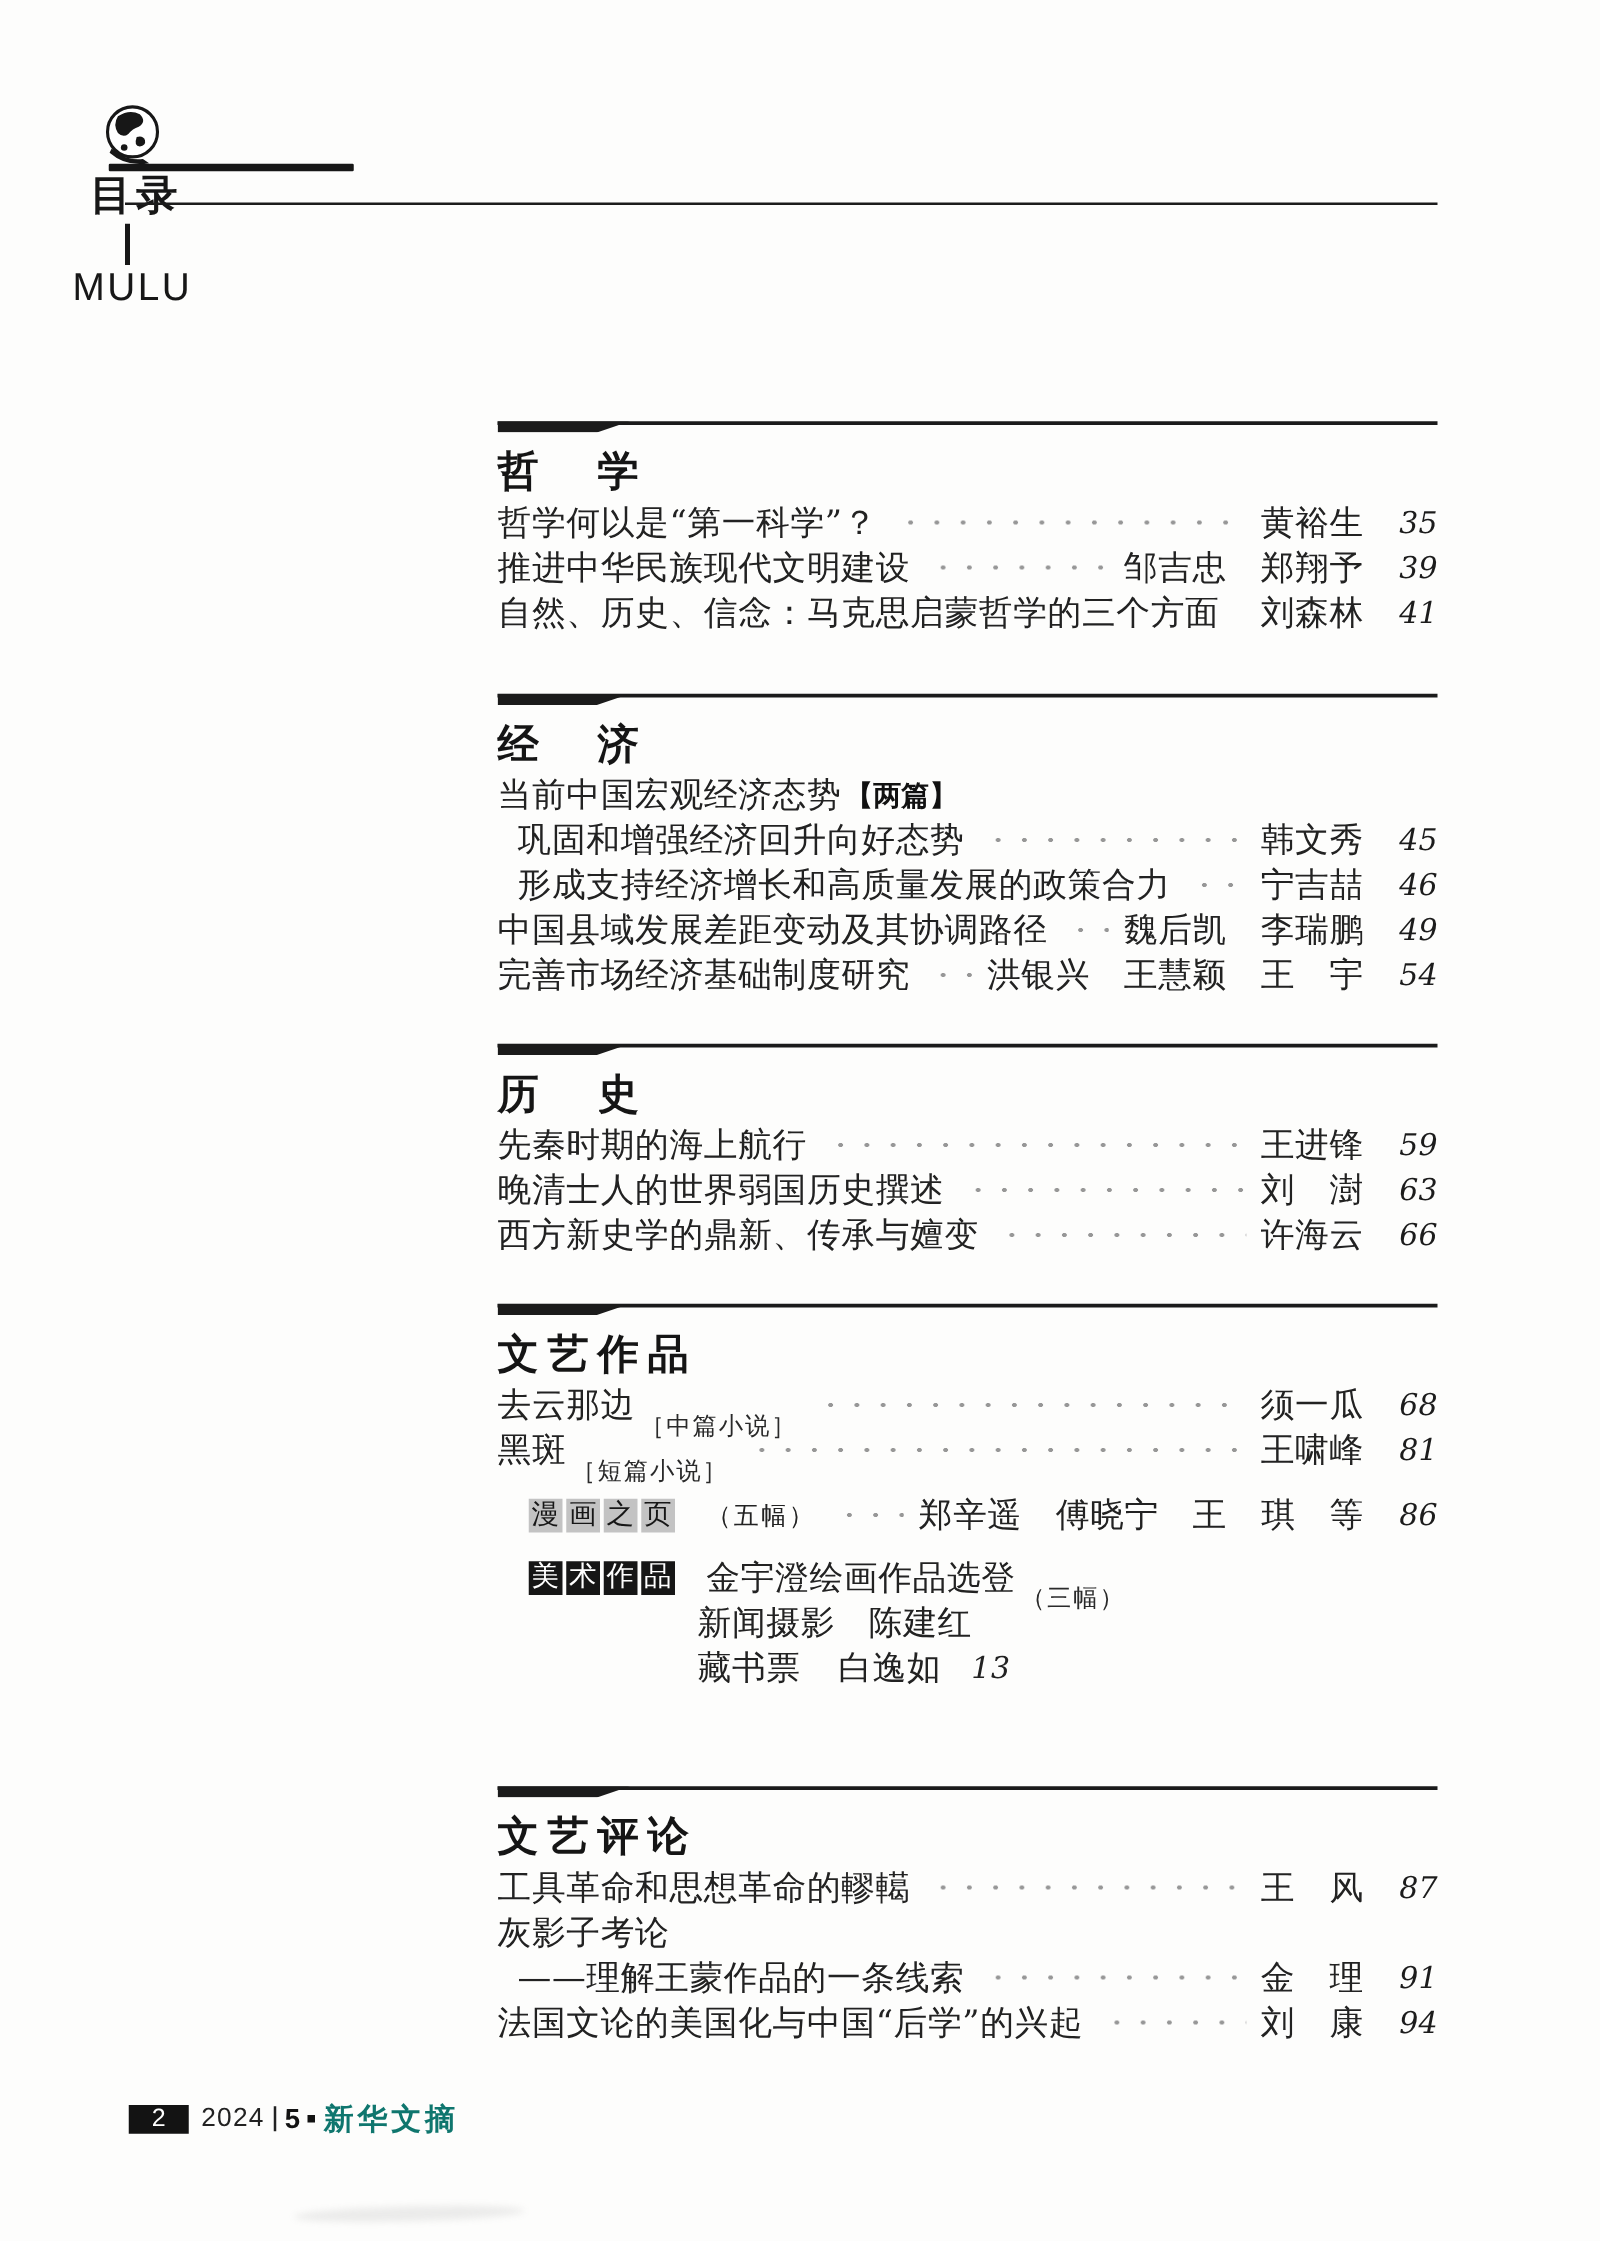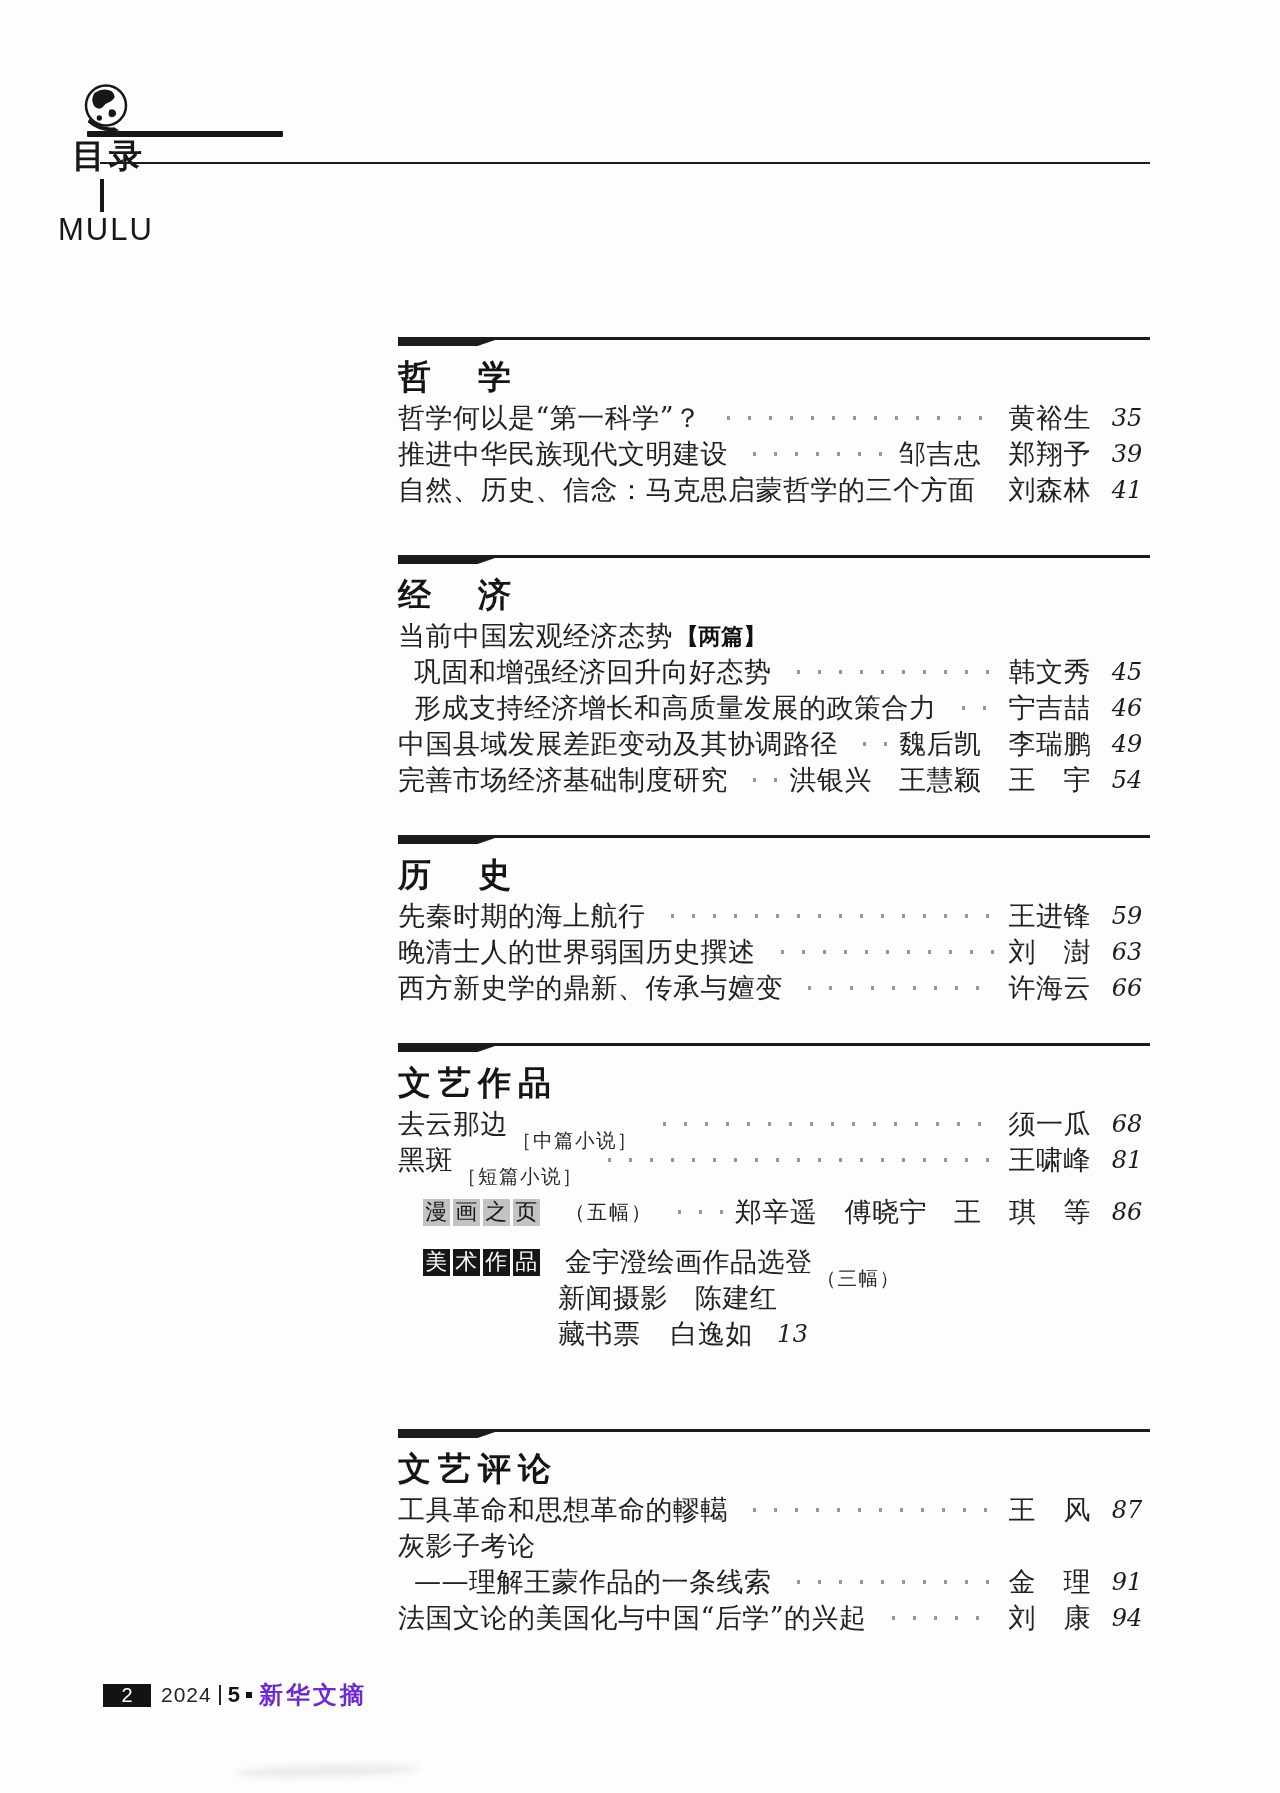--- a/index.html
+++ b/index.html
@@ -30,21 +30,21 @@
 
   .row{display:flex;align-items:center;height:36px;font-size:27px;white-space:nowrap;
        letter-spacing:.5px;color:#222;}
   .t{flex:0 0 auto;}
   .tag{font-size:19.5px;letter-spacing:1.5px;margin-left:4px;color:#2a2a2a;margin-top:32px;}
   .tag-bold{font-size:22.5px;font-weight:700;margin-left:3px;letter-spacing:0;color:#111;}
   .dots{flex:1 1 40px;height:8px;align-self:center;margin:0 12px 0 16px;
         background-image:radial-gradient(circle,#979797 1.8px,rgba(255,255,255,0) 2px);
         background-size:21px 8px;background-repeat:repeat-x;background-position:left center;}
   .authors{display:flex;column-gap:27px;flex:0 0 auto;}
-  .pg{flex:0 0 auto;width:46px;margin-left:13px;text-align:center;font-style:italic;
+  .pg{flex:0 0 auto;width:46px;margin-left:13px;text-align:right;font-style:italic;
       font-size:24px;letter-spacing:0;color:#1c1c1c;}
   .indent{padding-left:16px;}
   .hang{padding-left:160px;}
   .boxrow{padding-left:25px;}
   .mt16{margin-top:16px;}
   .mt14{margin-top:14px;}
   .boxchars{display:flex;gap:3px;margin-right:25px;flex:0 0 auto;}
   .bc{width:27px;height:27px;display:flex;align-items:center;justify-content:center;
       font-size:22px;line-height:1;}
   .gray .bc{background:#c3c3c3;color:#161616;}
@@ -57,21 +57,21 @@
 
   
   .footer{position:absolute;left:103px;top:1683px;display:flex;align-items:center;height:24px;}
   .pgbox{width:48px;height:23px;background:#131313;color:#fff;display:flex;align-items:center;
          justify-content:center;font-size:20px;font-family:"Liberation Sans",sans-serif;}
   .fyear{margin-left:10px;font-family:"Liberation Sans",sans-serif;font-size:21px;
          letter-spacing:1px;color:#222;}
   .fdiv{width:2px;height:20px;background:#222;margin:0 7px;}
   .fissue{font-family:"Liberation Sans",sans-serif;font-weight:700;font-size:22px;color:#131313;}
   .fsq{width:6px;height:6px;background:#131313;margin:0 7px 0 6px;}
-  .fmag{font-size:24px;font-weight:600;letter-spacing:3px;color:#6d28d9;}
+  .fmag{font-size:24px;font-weight:600;letter-spacing:3px;color:#0f766e;}
 
   .smudge{position:absolute;left:235px;top:1765px;width:185px;height:12px;background:#8f8f8f;
           opacity:.16;filter:blur(3px);border-radius:50%;transform:rotate(-1.5deg);}
 </style>
 </head>
 <body>
 
 <div class="page">
 
   <div class="logo">

